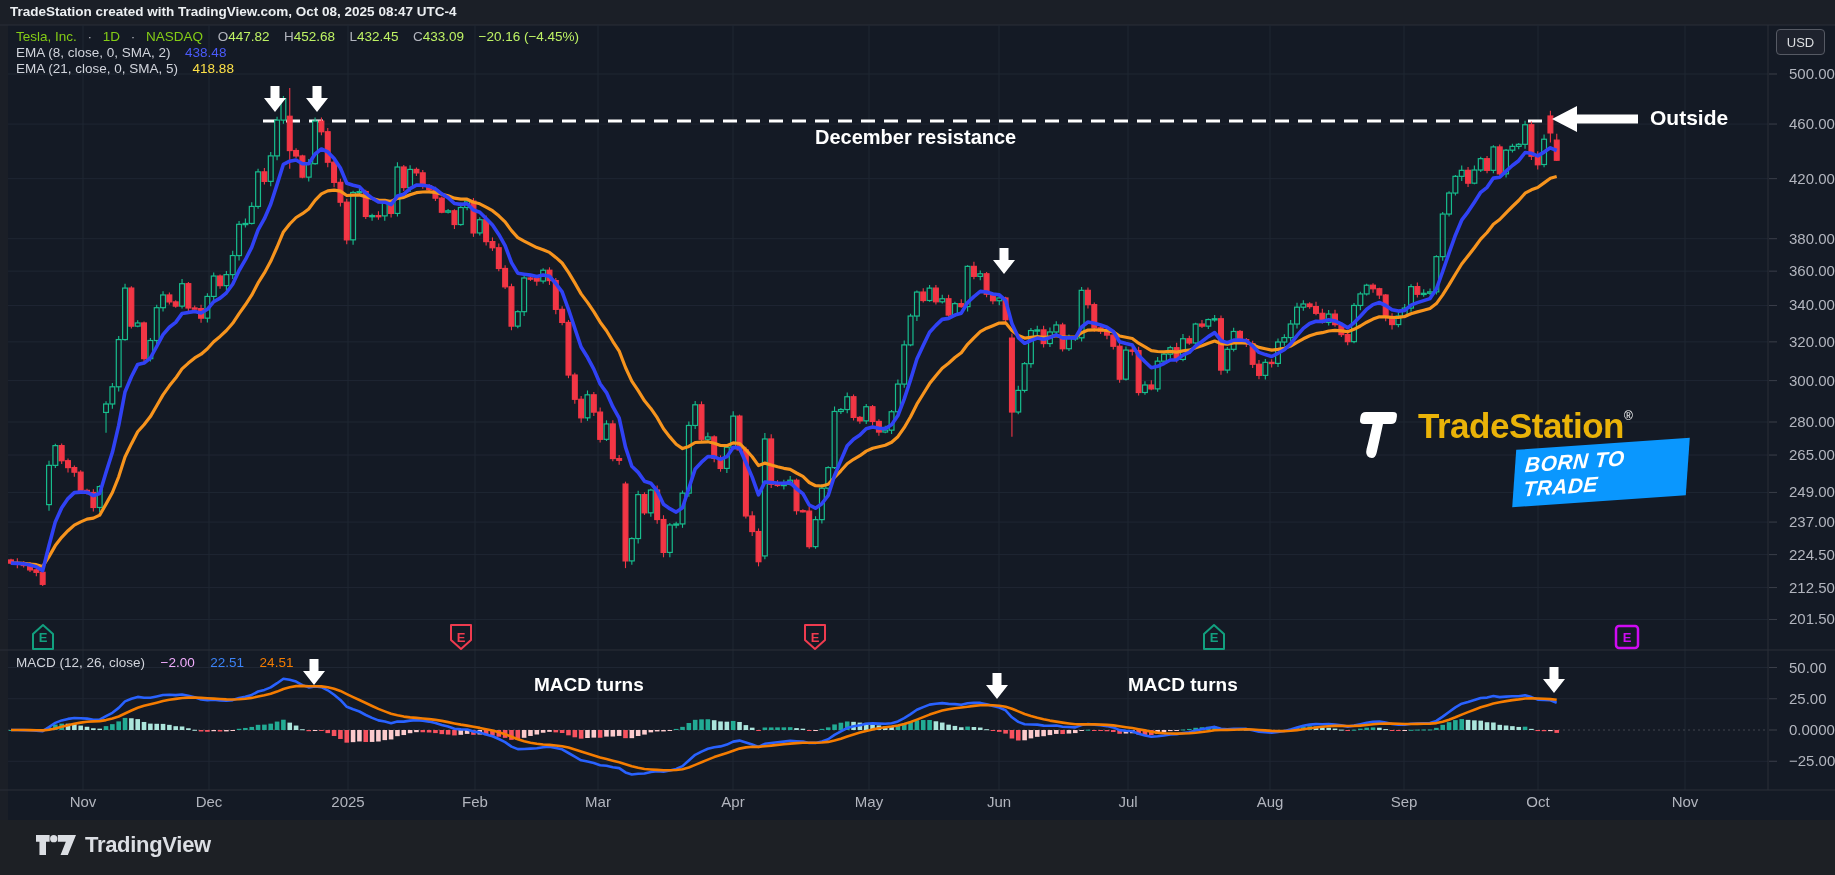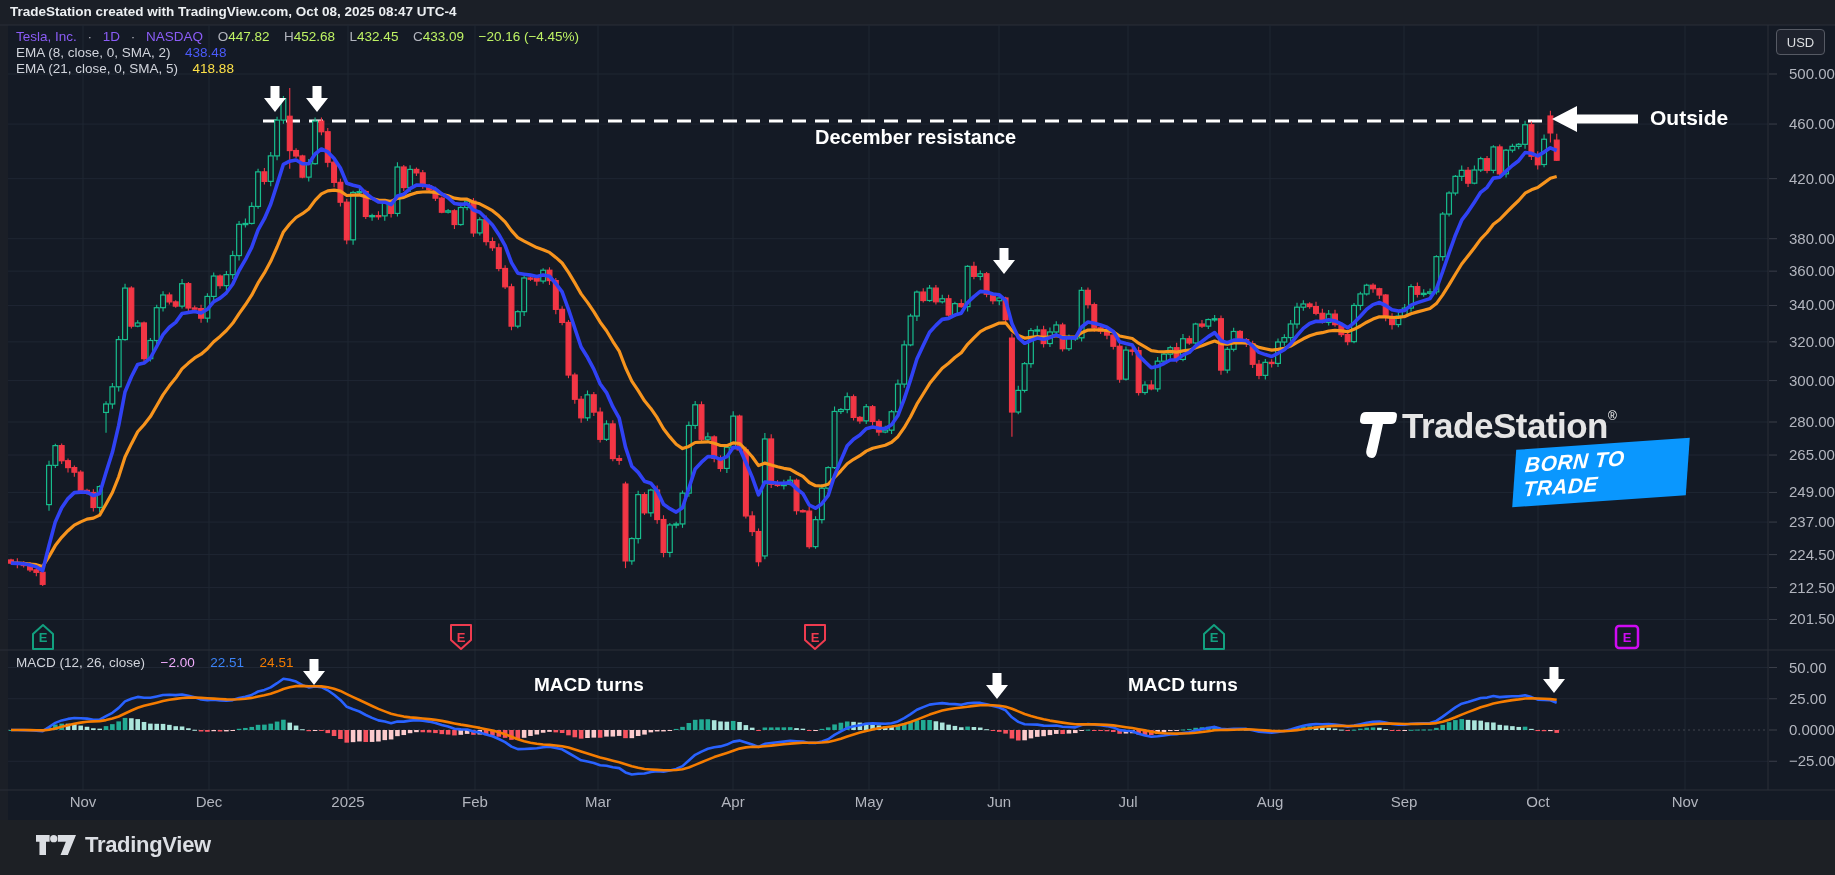--- a/index.html
+++ b/index.html
@@ -6,42 +6,42 @@
     font-family:"Liberation Sans", sans-serif;-webkit-font-smoothing:antialiased;}
   #stage{position:relative;width:1835px;height:875px;background:#1b1f27;}
   
   #topbar{position:absolute;left:0;top:0;width:1561px;height:25px;background:#1b1f27;}
   #topbar .t{position:absolute;left:10px;top:4px;font-size:13.5px;font-weight:bold;color:#eceff2;}
   
   #chart-svg{position:absolute;left:0;top:0;}
   
   .legend{position:absolute;left:16px;top:29px;font-size:13.5px;color:#d1d4dc;line-height:16px;}
   .legend .row{height:16px;white-space:nowrap;}
-  .legend .sym{color:#8b5cf6;margin-top:48px;}
+  .legend .sym{color:#84cc16;margin-top:48px;}
   .legend .pfx{color:#b2b5be;}
   .legend .neg{color:#bef264;}
   .legend .sp{display:inline-block;width:7px;}
   .ema8v{color:#4a5af9;}
   .ema21v{color:#fde047;}
   #macd-legend{position:absolute;left:16px;top:655px;font-size:13.5px;color:#d1d4dc;white-space:nowrap;}
   #macd-legend .h{color:#f0abfc;} #macd-legend .m{color:#3b82f6;} #macd-legend .s{color:#f57c00;}
   
   #usd-btn{position:absolute;left:1776px;top:29px;width:49px;height:26px;border:1px solid #565a64;
     border-radius:4px;background:#1e222d;color:#dcdee1;font-size:13px;font-weight:normal;
     display:flex;align-items:center;justify-content:center;box-sizing:border-box;}
   
   .anno{position:absolute;color:#fff;font-weight:bold;white-space:nowrap;}
   #anno-resistance{font-size:20px;}
   .anno-macdturn{font-size:19px;}
   #anno-outside{font-size:21px;}
   
   #watermark{position:absolute;left:1358px;top:406px;width:330px;height:90px;}
   #wm-row{display:flex;align-items:flex-start;}
   #wm-logo{margin-top:4px;}
-  #wm-name{color:#e5e5e5;font-size:35px;font-weight:bold;letter-spacing:-0.5px;margin-left:2px;}
+  #wm-name{color:#eab308;font-size:35px;font-weight:bold;letter-spacing:-0.5px;margin-left:18px;}
   #wm-reg{color:#fff;font-size:12px;vertical-align:18px;}
   #wm-banner{position:absolute;left:156px;top:38px;background:#0a97fe;color:#fff;
     font-size:21px;font-weight:bold;font-style:italic;padding:4px 10px 5px 10px;
     transform:rotate(-4deg) skewX(-8deg);letter-spacing:0.5px;}
   
   #footer{position:absolute;left:0;top:820px;width:1835px;height:55px;background:#1d2025;}
   #footer .brand{position:absolute;left:36px;top:12px;display:flex;align-items:center;gap:9px;}
   #footer .brand span{color:#dbdee3;font-size:22px;font-weight:bold;letter-spacing:-0.3px;}
 </style>
 </head>

